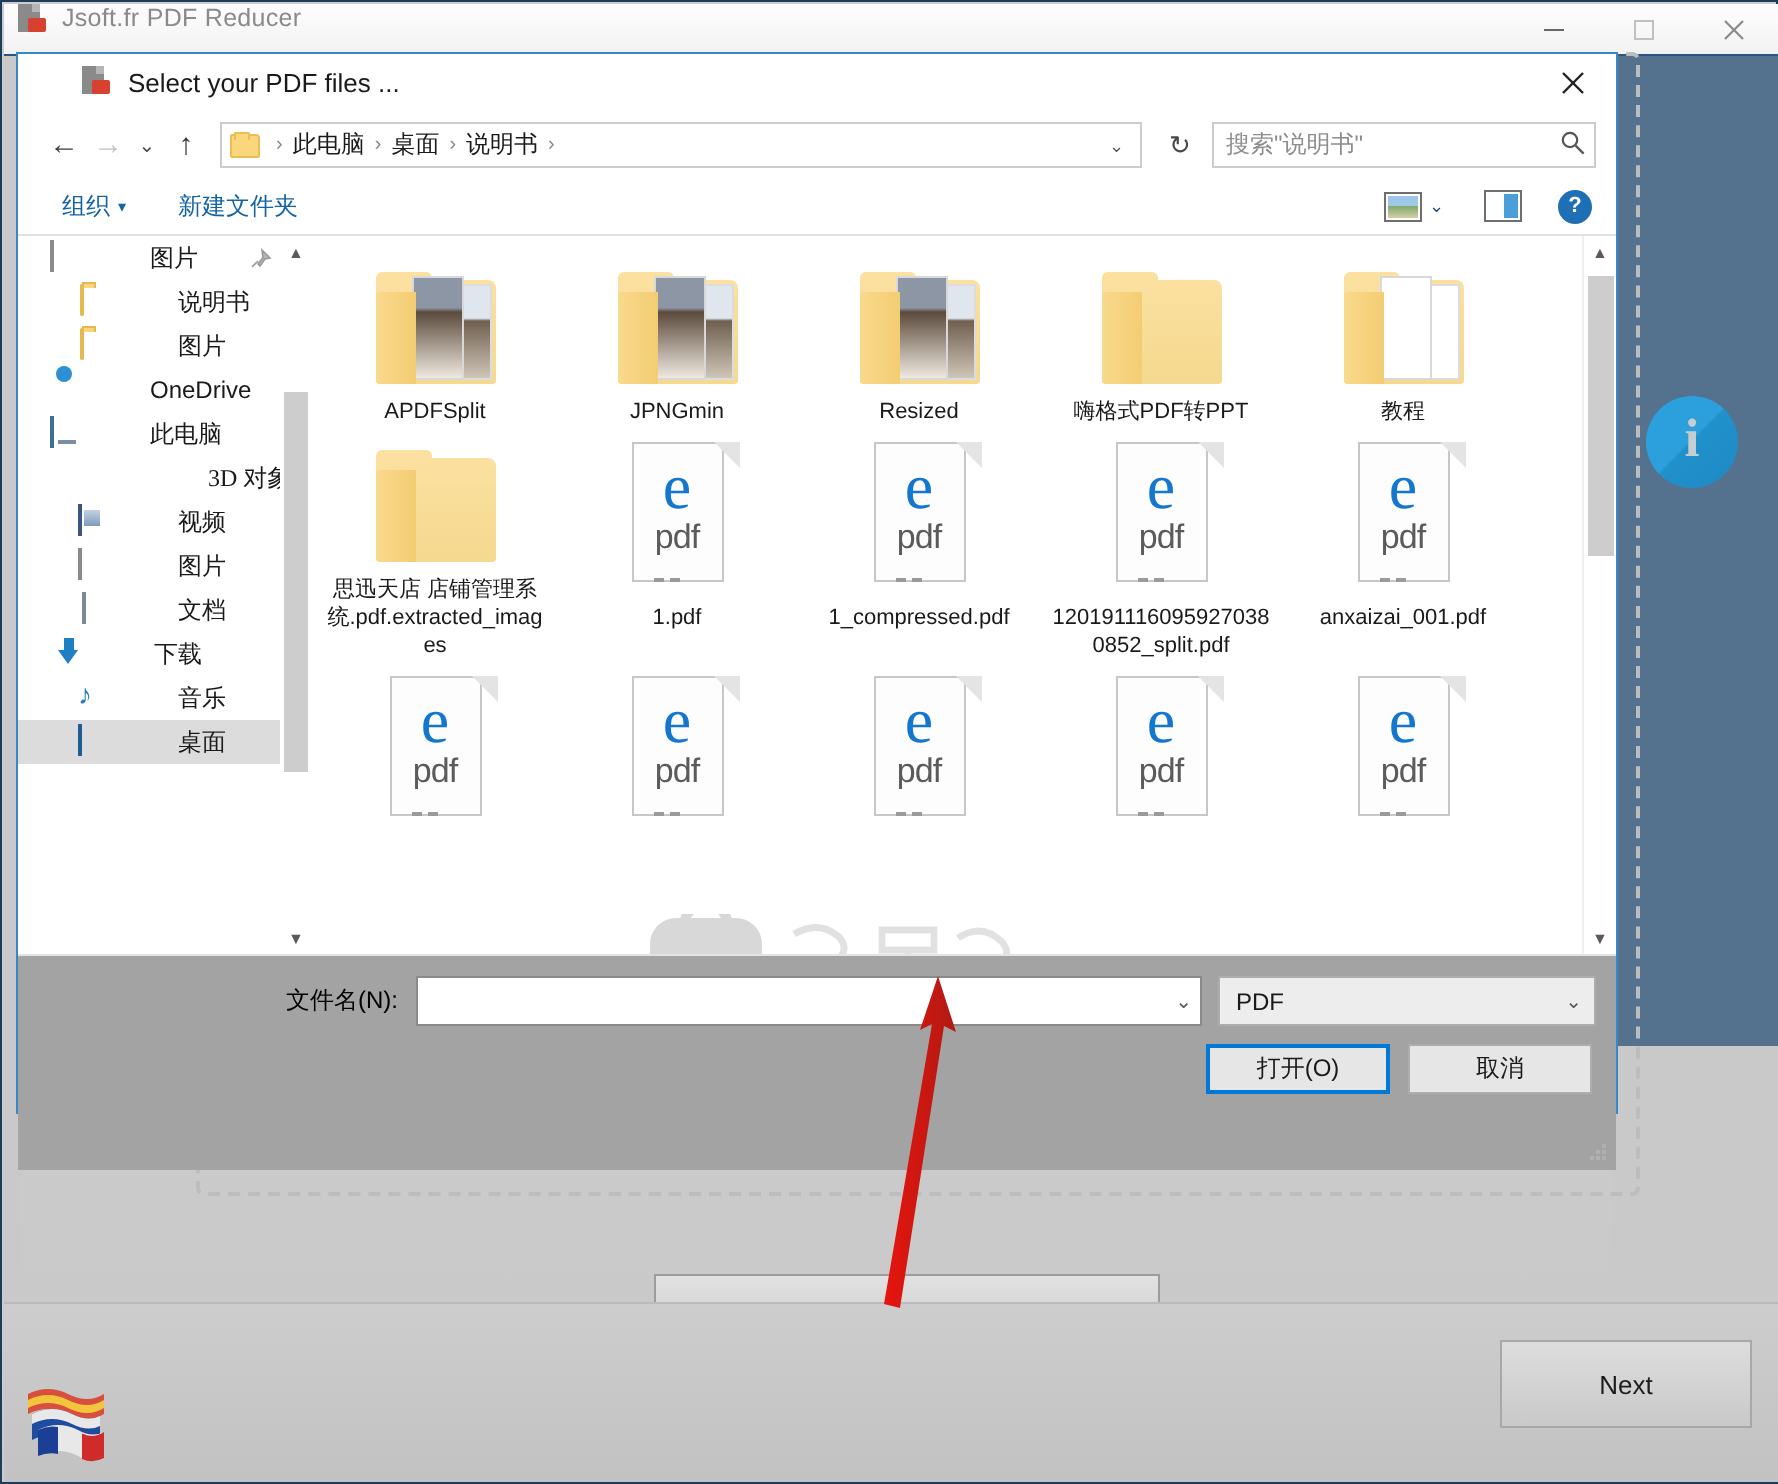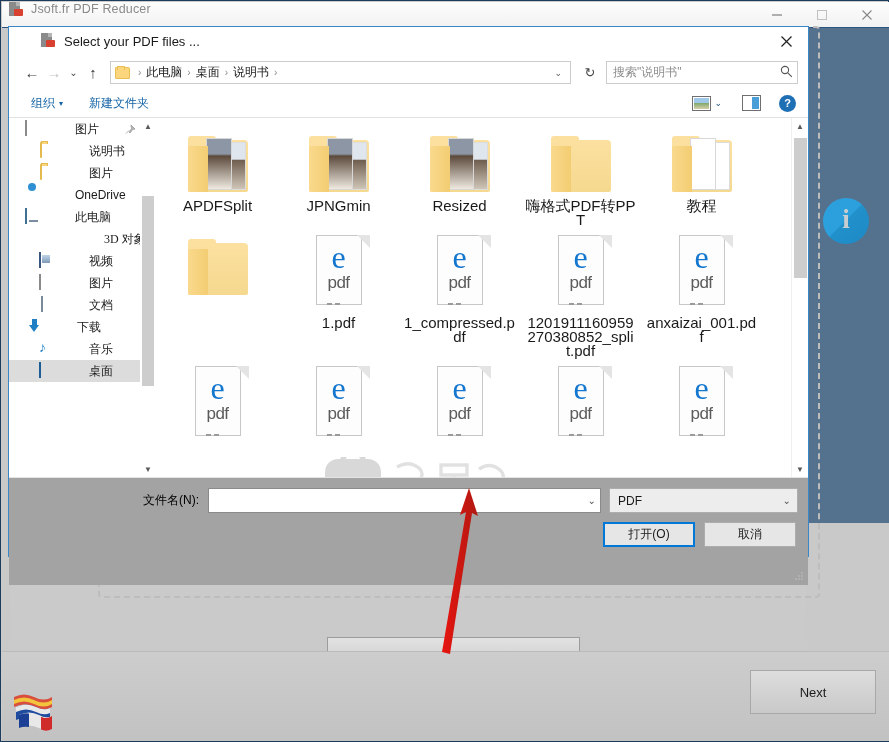--- a/index.html
+++ b/index.html
@@ -298,21 +298,21 @@
   }
   .file-grid{
     position:absolute; left:0; top:6px; right:17px;
     display:flex; flex-wrap:wrap;
   }
   .file-cell{
     width:121px; display:flex; flex-direction:column; align-items:center;
     padding-top:8px;
   }
   .file-cell .fname{
-    font-size:15px; color:#1a1a1a; text-align:center; line-height:14px;
+    font-size:11px; color:#1a1a1a; text-align:center; line-height:14px;
     width:112px; word-break:break-all; margin-top:5px;
   }
   
   .fthumb{ width:72px; height:62px; position:relative; }
   .fold-back{
     position:absolute; left:6px; top:8px; width:60px; height:52px;
     background:linear-gradient(to bottom,#fbe0a0,#f5d98f);
     border-radius:2px 4px 2px 2px;
   }
   .fold-tab{
@@ -652,20 +652,21 @@
               <div class="fold-front"></div>
             </div>
             <div class="fname">教程</div>
           </div>
           <div class="file-cell">
             <div class="fthumb">
               <div class="fold-back"></div>
               <div class="fold-tab"></div>
               <div class="fold-front"></div>
             </div>
+            <div class="fname">思迅天店 店铺管理系统.pdf.extracted_images</div>
           </div>
           <div class="file-cell">
             <div class="pdfthumb">
               <div class="pdf-sheet"></div>
               <div class="pdf-corner"></div>
               <div class="pdf-e">e</div>
               <div class="pdf-label">pdf</div>
               <div class="pdf-dots"><svg width="28" height="4" viewBox="0 0 28 4">
                   <rect x="1" y="1" width="5" height="2" fill="#9a9a9a"></rect>
                   <rect x="9" y="1" width="5" height="2" fill="#9a9a9a"></rect>

